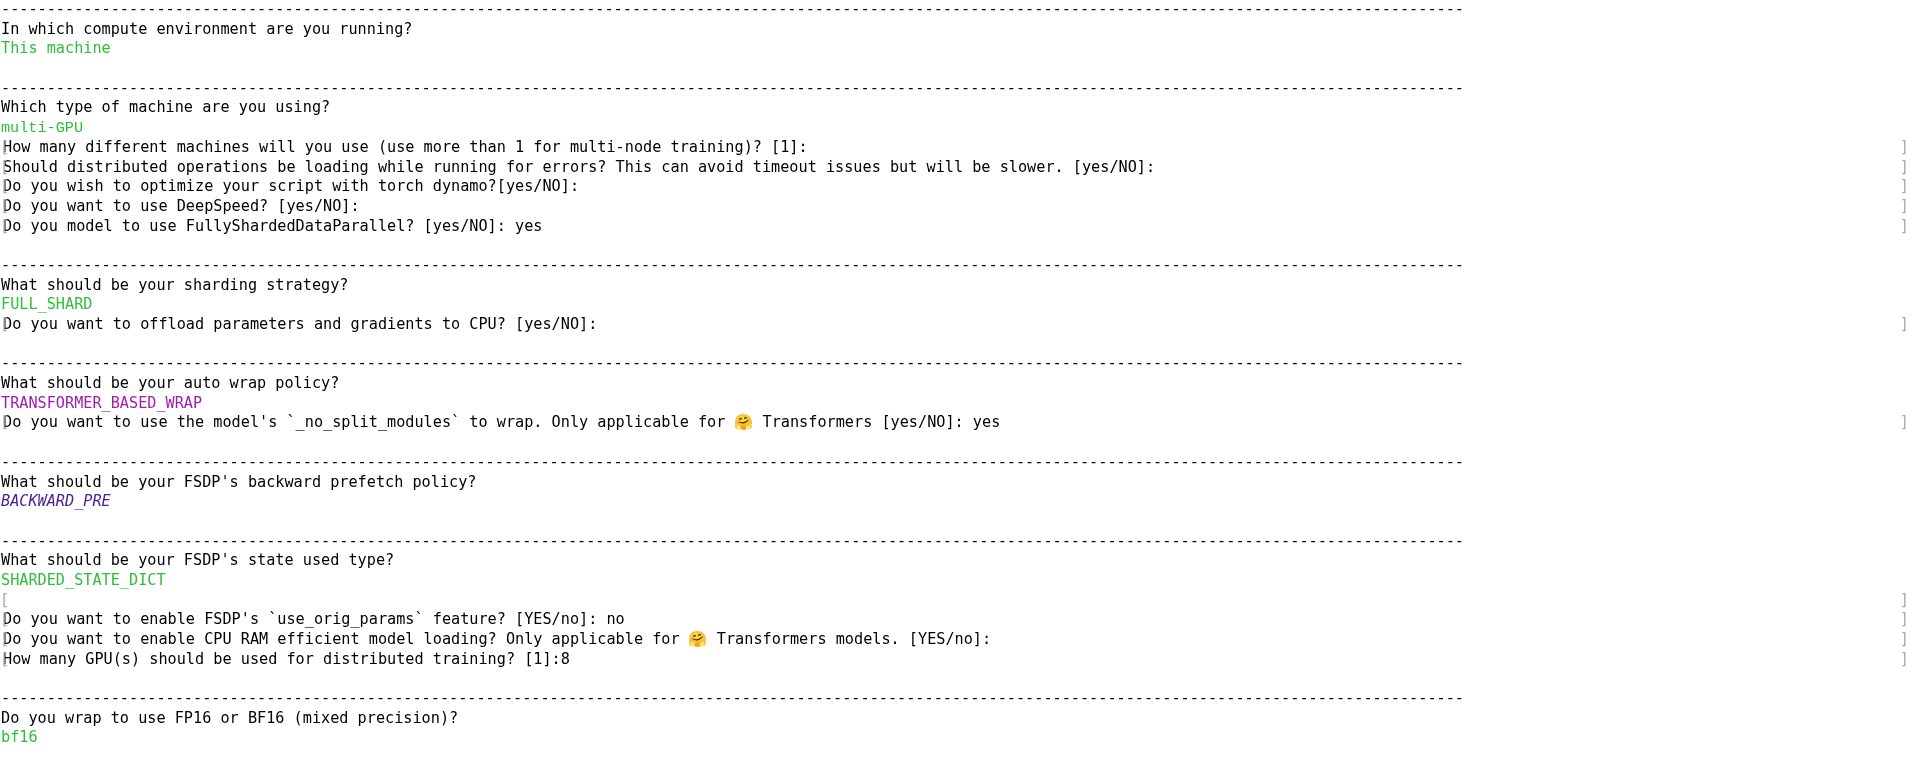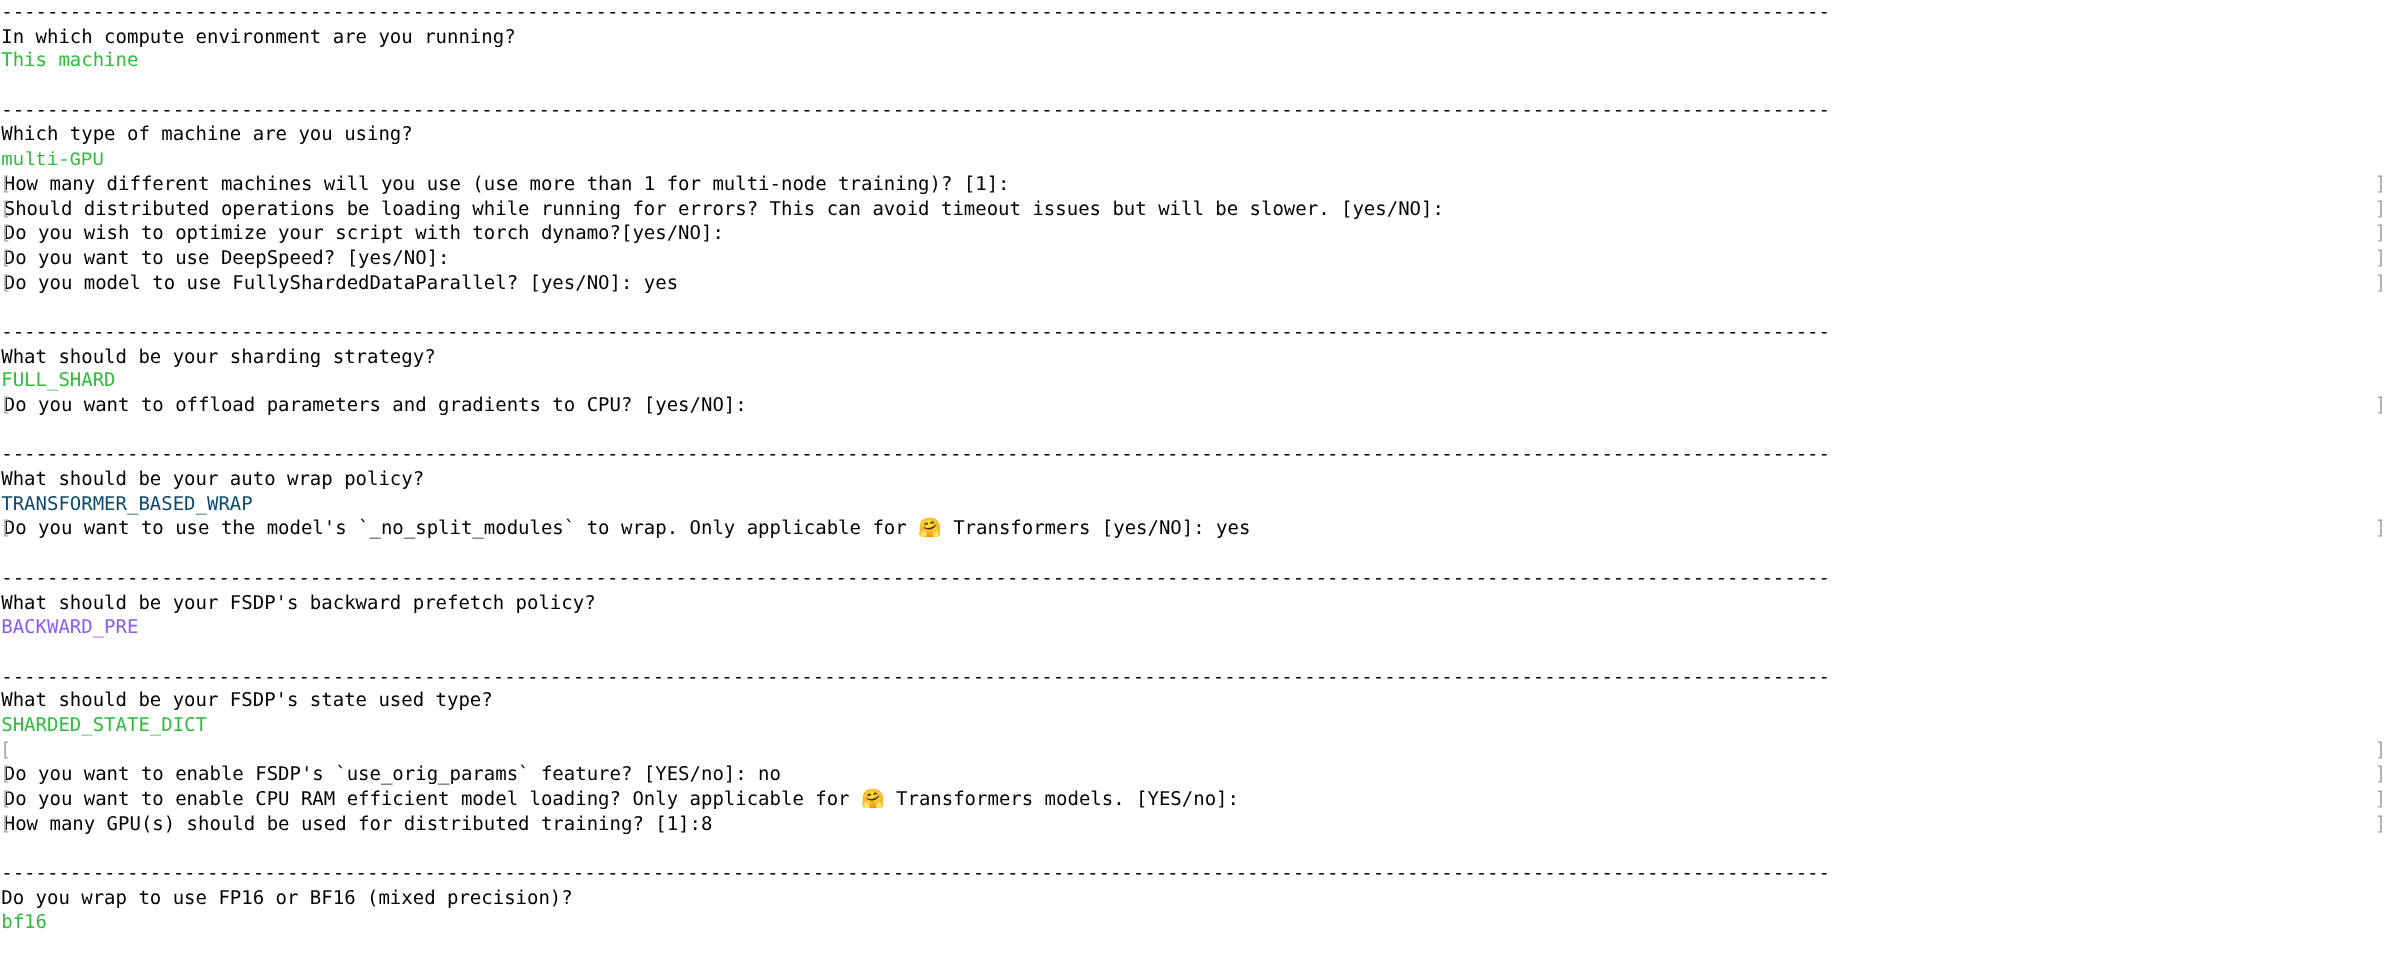--- a/index.html
+++ b/index.html
@@ -97,26 +97,26 @@
     <div class="line wrapped"><span class="wrapmark-left" style="color: rgb(168, 168, 168);">[</span><span class="wrapmark-right" style="color: rgb(168, 168, 168);">]</span><span class="prompt-text">Do you want to use DeepSpeed? [yes/NO]:</span></div>
     <div class="line wrapped"><span class="wrapmark-left" style="color: rgb(168, 168, 168);">[</span><span class="wrapmark-right" style="color: rgb(168, 168, 168);">]</span><span class="prompt-text">Do you model to use FullyShardedDataParallel? [yes/NO]: yes</span></div>
     <div class="blank"></div>
     <div class="rule"><span class="dashes">----------------------------------------------------------------------------------------------------------------------------------------------------------------</span></div>
     <div class="line"><span class="prompt-text">What should be your sharding strategy?</span></div>
     <div class="line"><span class="answer" style="color: rgb(46, 190, 60); text-align: center;">FULL_SHARD</span></div>
     <div class="line wrapped"><span class="wrapmark-left" style="color: rgb(168, 168, 168);">[</span><span class="wrapmark-right" style="color: rgb(168, 168, 168);">]</span><span class="prompt-text">Do you want to offload parameters and gradients to CPU? [yes/NO]:</span></div>
     <div class="blank"></div>
     <div class="rule"><span class="dashes">----------------------------------------------------------------------------------------------------------------------------------------------------------------</span></div>
     <div class="line"><span class="prompt-text">What should be your auto wrap policy?</span></div>
-    <div class="line"><span class="answer" style="color: #0c4a6e; text-align: right;">TRANSFORMER_BASED_WRAP</span></div>
+    <div class="line"><span class="answer" style="color: #a21caf; text-align: right;">TRANSFORMER_BASED_WRAP</span></div>
     <div class="line wrapped"><span class="wrapmark-left" style="color: rgb(168, 168, 168);">[</span><span class="wrapmark-right" style="color: rgb(168, 168, 168);">]</span><span class="prompt-text">Do you want to use the model's `_no_split_modules` to wrap. Only applicable for 🤗 Transformers [yes/NO]: yes</span></div>
     <div class="blank"></div>
     <div class="rule"><span class="dashes">----------------------------------------------------------------------------------------------------------------------------------------------------------------</span></div>
     <div class="line"><span class="prompt-text">What should be your FSDP's backward prefetch policy?</span></div>
-    <div class="line"><span class="answer" style="color: #8b5cf6;">BACKWARD_PRE</span></div>
+    <div class="line"><span class="answer" style="color: #4c1d95; font-style: italic;">BACKWARD_PRE</span></div>
     <div class="blank"></div>
     <div class="rule"><span class="dashes">----------------------------------------------------------------------------------------------------------------------------------------------------------------</span></div>
     <div class="line"><span class="prompt-text">What should be your FSDP's state used type?</span></div>
     <div class="line"><span class="answer" style="color: rgb(46, 190, 60);">SHARDED_STATE_DICT</span></div>
     <div class="line wrapped"><span class="wrapmark-left" style="color: rgb(168, 168, 168);">[</span><span class="wrapmark-right" style="color: rgb(168, 168, 168);">]</span></div>
     <div class="line wrapped"><span class="wrapmark-left" style="color: rgb(168, 168, 168);">[</span><span class="wrapmark-right" style="color: rgb(168, 168, 168);">]</span><span class="prompt-text">Do you want to enable FSDP's `use_orig_params` feature? [YES/no]: no</span></div>
     <div class="line wrapped"><span class="wrapmark-left" style="color: rgb(168, 168, 168);">[</span><span class="wrapmark-right" style="color: rgb(168, 168, 168);">]</span><span class="prompt-text">Do you want to enable CPU RAM efficient model loading? Only applicable for 🤗 Transformers models. [YES/no]:</span></div>
     <div class="line wrapped"><span class="wrapmark-left" style="color: rgb(168, 168, 168);">[</span><span class="wrapmark-right" style="color: rgb(168, 168, 168);">]</span><span class="prompt-text">How many GPU(s) should be used for distributed training? [1]:8</span></div>
     <div class="blank"></div>
     <div class="rule"><span class="dashes">----------------------------------------------------------------------------------------------------------------------------------------------------------------</span></div>

